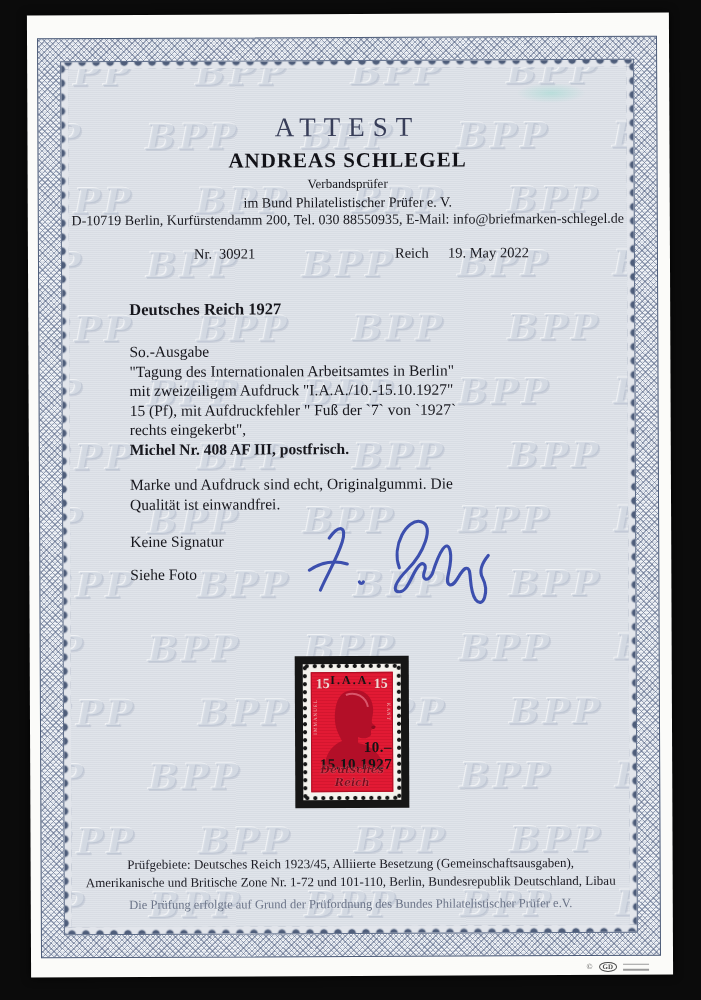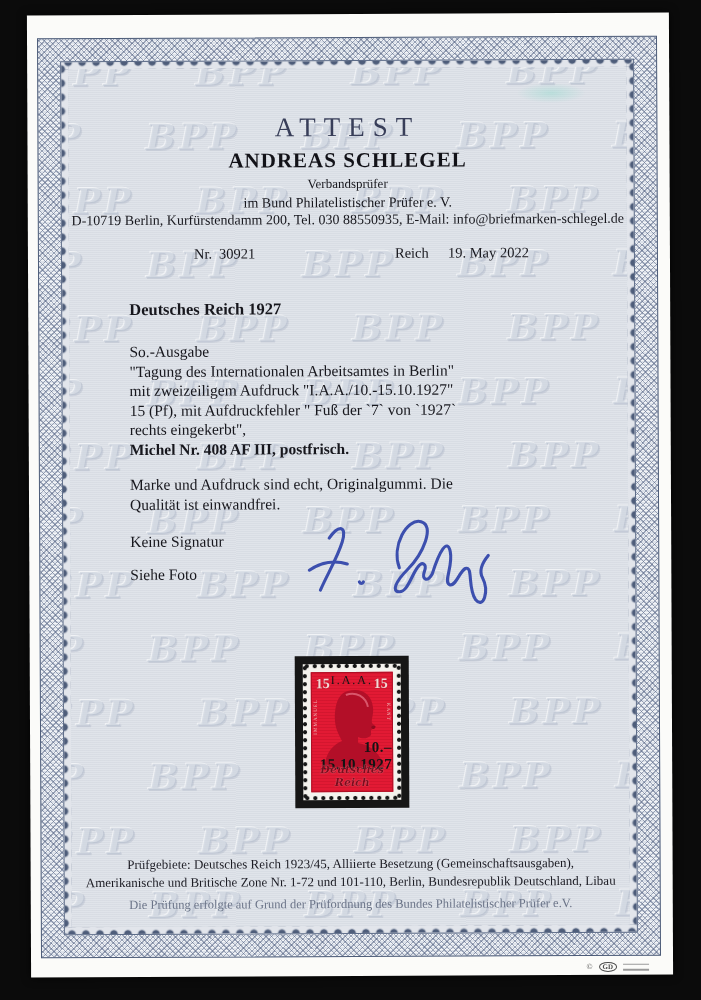--- a/index.html
+++ b/index.html
@@ -92,21 +92,21 @@
   .perf-b { left:0; right:0; bottom:-1px; height:6px; background:radial-gradient(circle at 4px 3px, #161616 1.8px, rgba(0,0,0,0) 2.3px); background-size:8px 6px; background-repeat:repeat-x; }
   .perf-l { top:0; bottom:0; left:-1px; width:6px; background:radial-gradient(circle at 3px 4px, #161616 1.8px, rgba(0,0,0,0) 2.3px); background-size:6px 8px; background-repeat:repeat-y; }
   .perf-r { top:0; bottom:0; right:-1px; width:6px; background:radial-gradient(circle at 3px 4px, #161616 1.8px, rgba(0,0,0,0) 2.3px); background-size:6px 8px; background-repeat:repeat-y; }
   .red {
     position:absolute; inset:8px; background:#e21a34; border:1px solid #ad0e24; overflow:hidden;
     background-image:repeating-linear-gradient(0deg, rgba(170,10,30,0.25) 0 1px, rgba(0,0,0,0) 1px 3px);
   }
   .red .portrait { position:absolute; left:6px; top:10px; }
   .v15 { position:absolute; top:3px; font-weight:700; font-size:14px; color:#f6d7d4; text-shadow:0 0 1px #8f0a1e; }
   .v15-l { left:4px; } .v15-r { right:4px; }
-  .iaa { position:absolute; top:0px; left:0; right:0; text-align:center; font-weight:400; font-size:12px; letter-spacing:2px; color:#141414; }
+  .iaa { position:absolute; top:0px; left:0; right:0; text-align:center; font-weight:700; font-size:12px; letter-spacing:2px; color:#141414; }
   .vert { position:absolute; font-size:5px; letter-spacing:1px; color:#f0c9c6; writing-mode:vertical-rl; opacity:0.85; }
   .vert-l { left:1px; top:26px; transform:rotate(180deg); }
   .vert-r { right:1px; top:30px; }
   .opdate { position:absolute; top:66px; left:0; right:0; text-align:right; font-weight:700; font-size:15px; color:#141414; letter-spacing:0.5px; }
   .country { position:absolute; bottom:2px; left:0; right:0; text-align:center; font:italic 700 11px "DejaVu Serif", serif; color:#7e0a1c; text-shadow:0 0 1px rgba(255,225,225,0.65); }
 
   .footer { position:absolute; left:0; right:0; bottom:14px; text-align:center; }
   .f1, .f2 { font-size:13px; line-height:17.5px; color:#1b1b23; }
   .f3 { font-size:12.5px; line-height:16px; color:#6b7488; margin-top:6px; }
 

